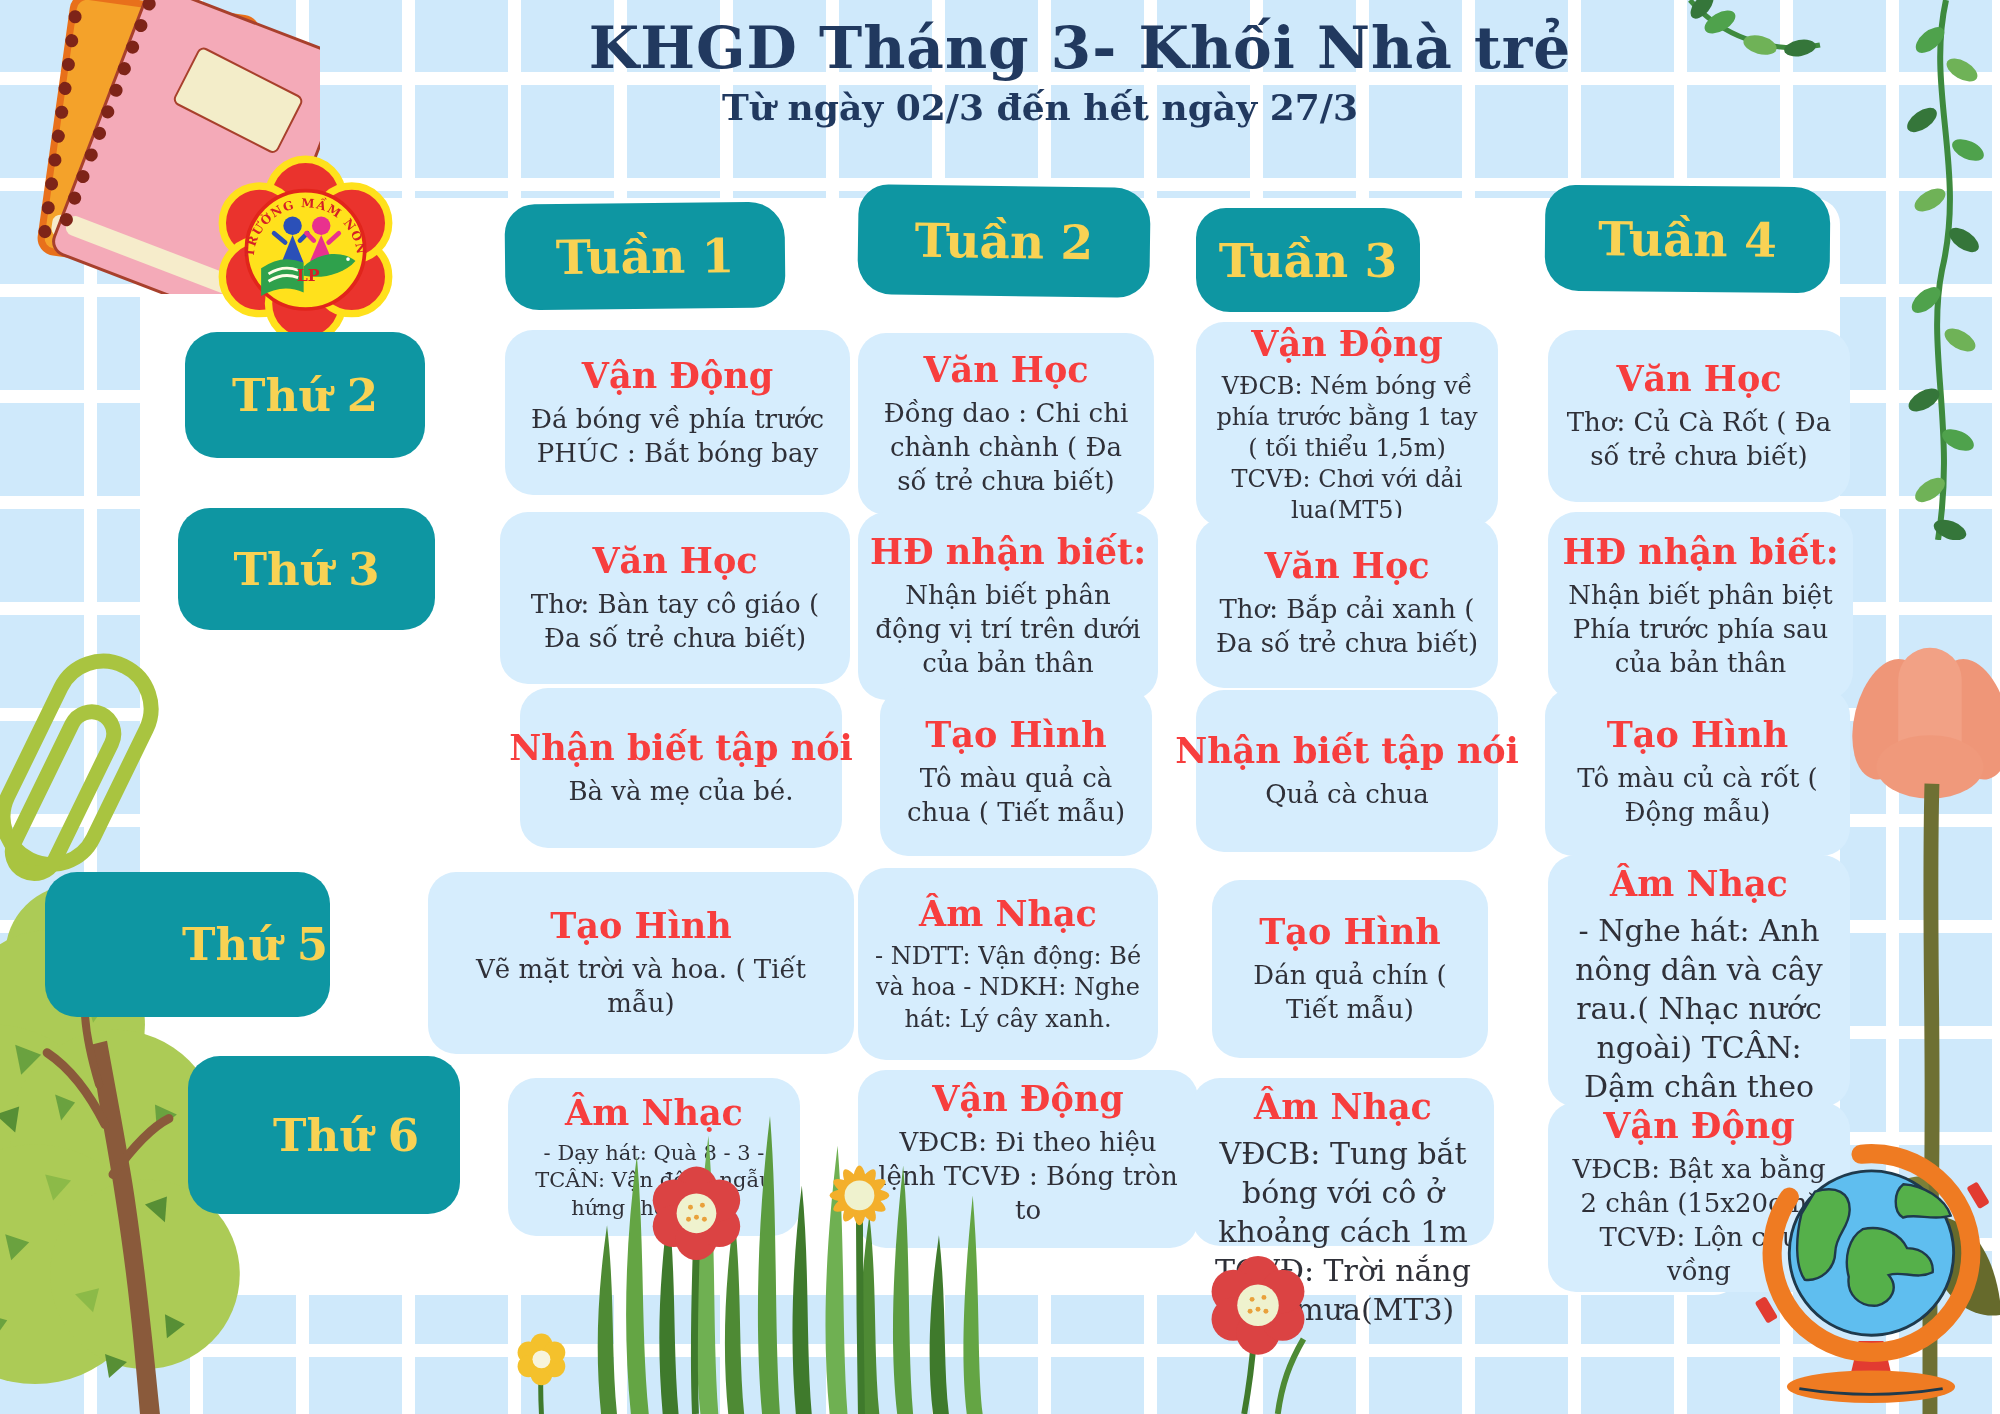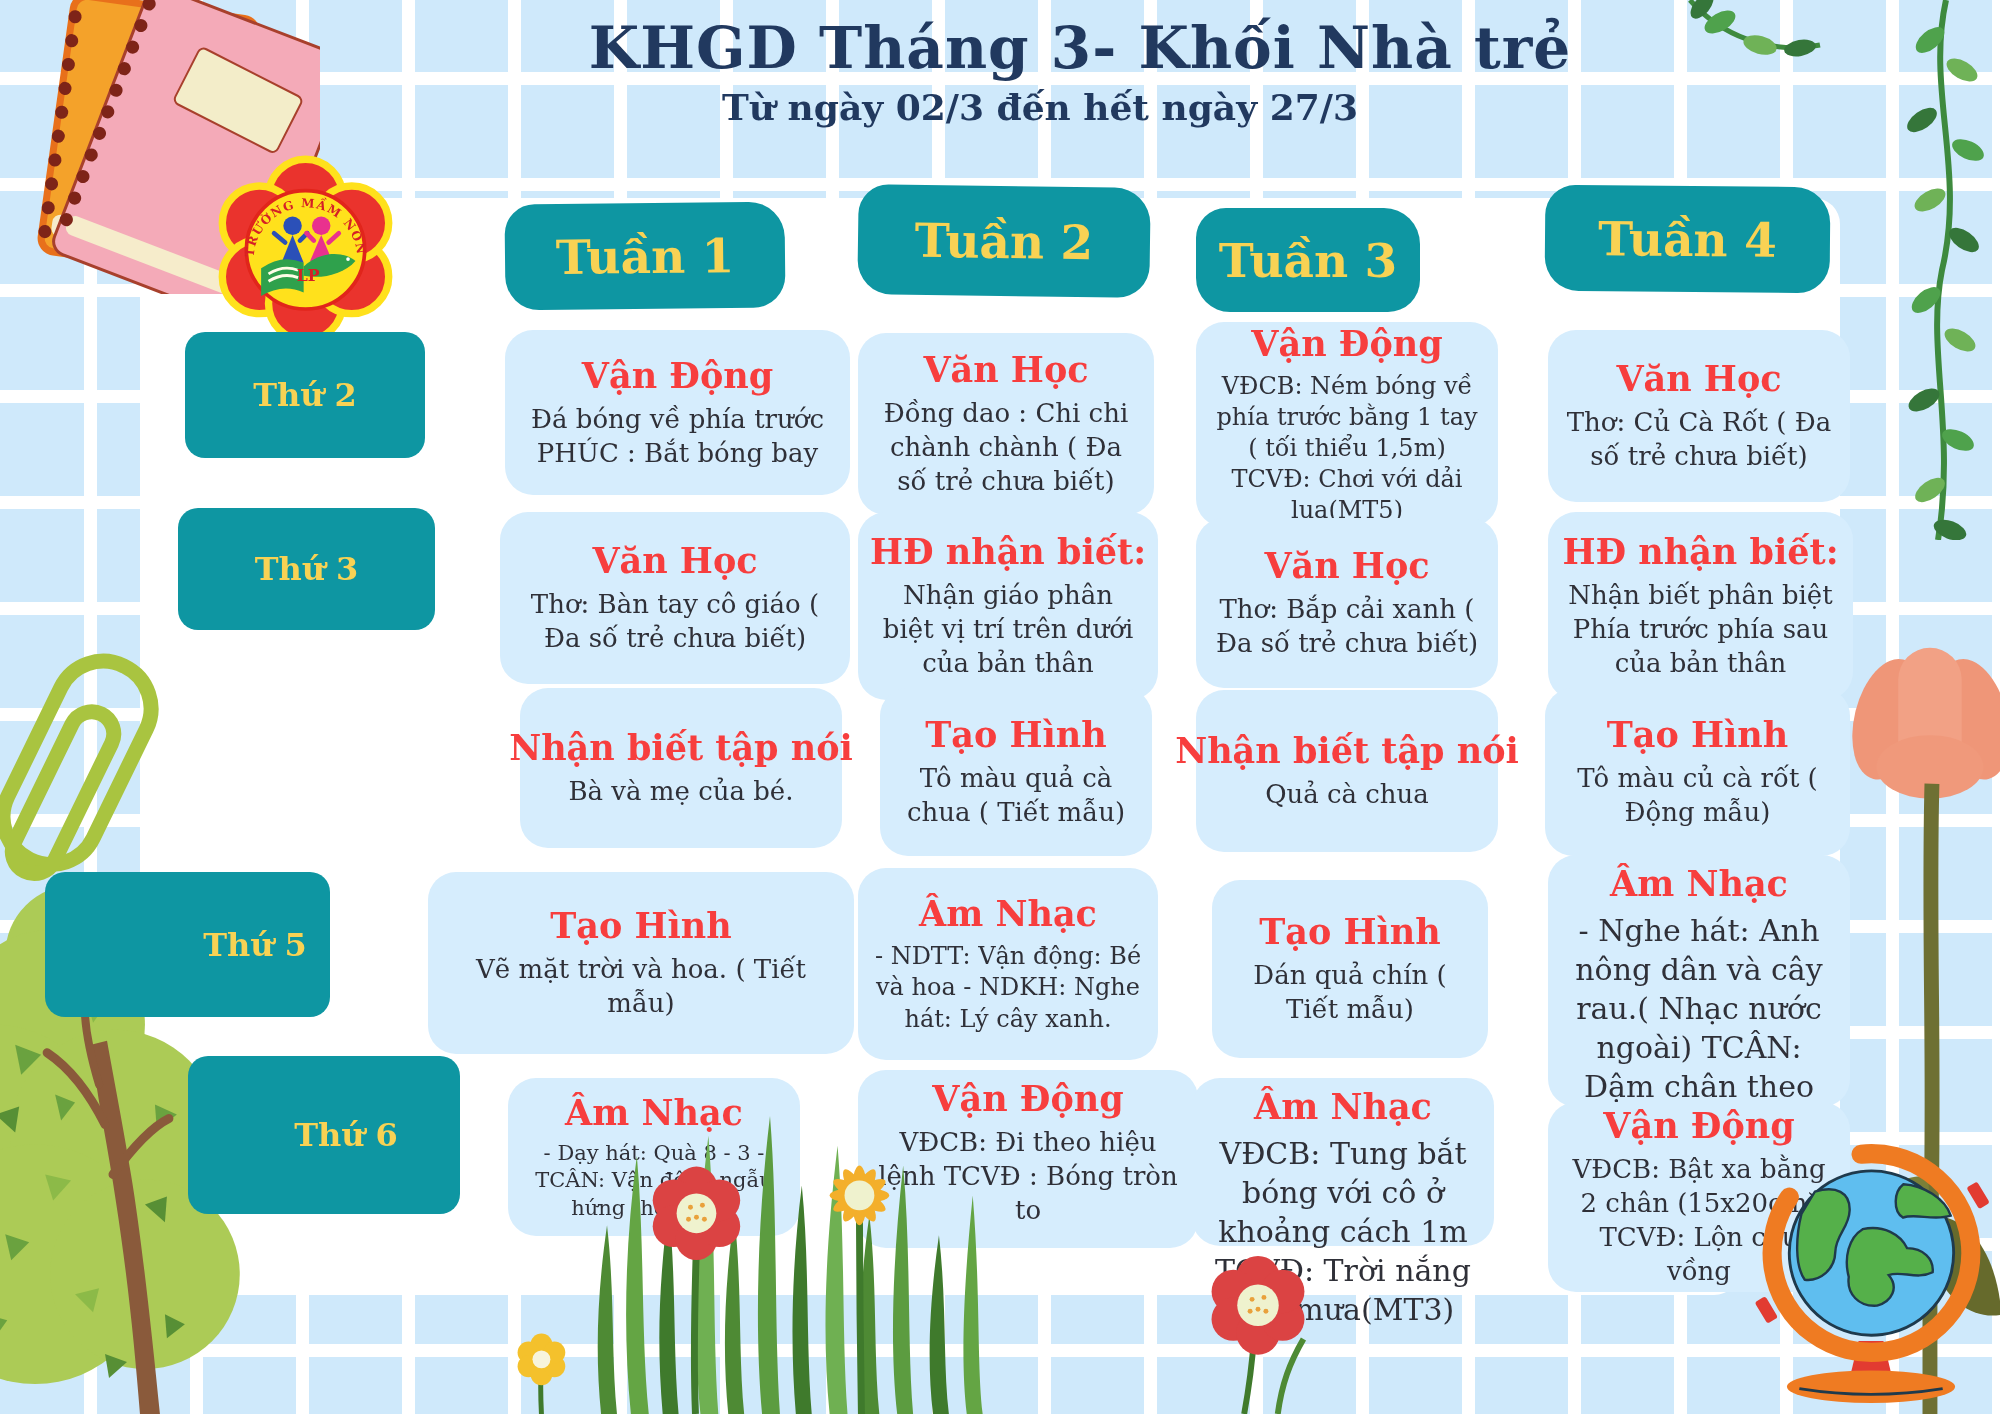--- a/index.html
+++ b/index.html
@@ -15,21 +15,21 @@
   .white-b{position:absolute;left:150px;top:1080px;width:1590px;height:215px;background:#ffffff;border-radius:26px;}
   .deco{position:absolute;}
   .page-title{position:absolute;left:400px;top:14px;width:1360px;text-align:center;
     color:#21395f;font-size:58px;font-weight:bold;letter-spacing:1px;}
   .page-subtitle{position:absolute;left:400px;top:86px;width:1280px;text-align:center;
     color:#21395f;font-size:36px;font-weight:bold;}
   .hdr{position:absolute;background:#0e96a2;color:#f8d254;font-weight:bold;
     display:flex;align-items:center;justify-content:center;border-radius:30px 36px 32px 34px;
     box-sizing:border-box;}
   .week{font-size:47px;}
-  .day{font-size:32px;border-radius:20px;}
+  .day{font-size:45px;border-radius:32px;}
   .w0{left:505px;top:203px;width:280px;height:106px;transform:rotate(-0.6deg);}
   .w1{left:858px;top:186px;width:292px;height:110px;transform:rotate(0.8deg);}
   .w2{left:1196px;top:208px;width:224px;height:104px;}
   .w3{left:1545px;top:186px;width:285px;height:106px;transform:rotate(0.5deg);}
   .d0{left:185px;top:332px;width:240px;height:126px;}
   .d1{left:178px;top:508px;width:257px;height:122px;}
   .d2{left:185px;top:655px;width:240px;height:122px;}
   .d3{left:45px;top:872px;width:285px;height:145px;padding-left:135px;}
   .d4{left:188px;top:1056px;width:272px;height:158px;padding-left:44px;}
   .cell{position:absolute;background:#d6edfd;border-radius:28px;display:flex;flex-direction:column;
@@ -205,21 +205,21 @@
     <div class="h">Văn Học</div>
     <div class="b">Thơ: Củ Cà Rốt ( Đa số trẻ chưa biết)</div>
   </div>
 
   <div class="cell r1c0">
     <div class="h">Văn Học</div>
     <div class="b">Thơ: Bàn tay cô giáo ( Đa số trẻ chưa biết)</div>
   </div>
   <div class="cell r1c1">
     <div class="h">HĐ nhận biết:</div>
-    <div class="b">Nhận giáo phân biệt vị trí trên dưới của bản thân</div>
+    <div class="b">Nhận biết phân động vị trí trên dưới của bản thân</div>
   </div>
   <div class="cell r1c2">
     <div class="h">Văn Học</div>
     <div class="b">Thơ: Bắp cải xanh ( Đa số trẻ chưa biết)</div>
   </div>
   <div class="cell r1c3">
     <div class="h">HĐ nhận biết:</div>
     <div class="b">Nhận biết phân biệt Phía trước phía sau của bản thân</div>
   </div>
 

